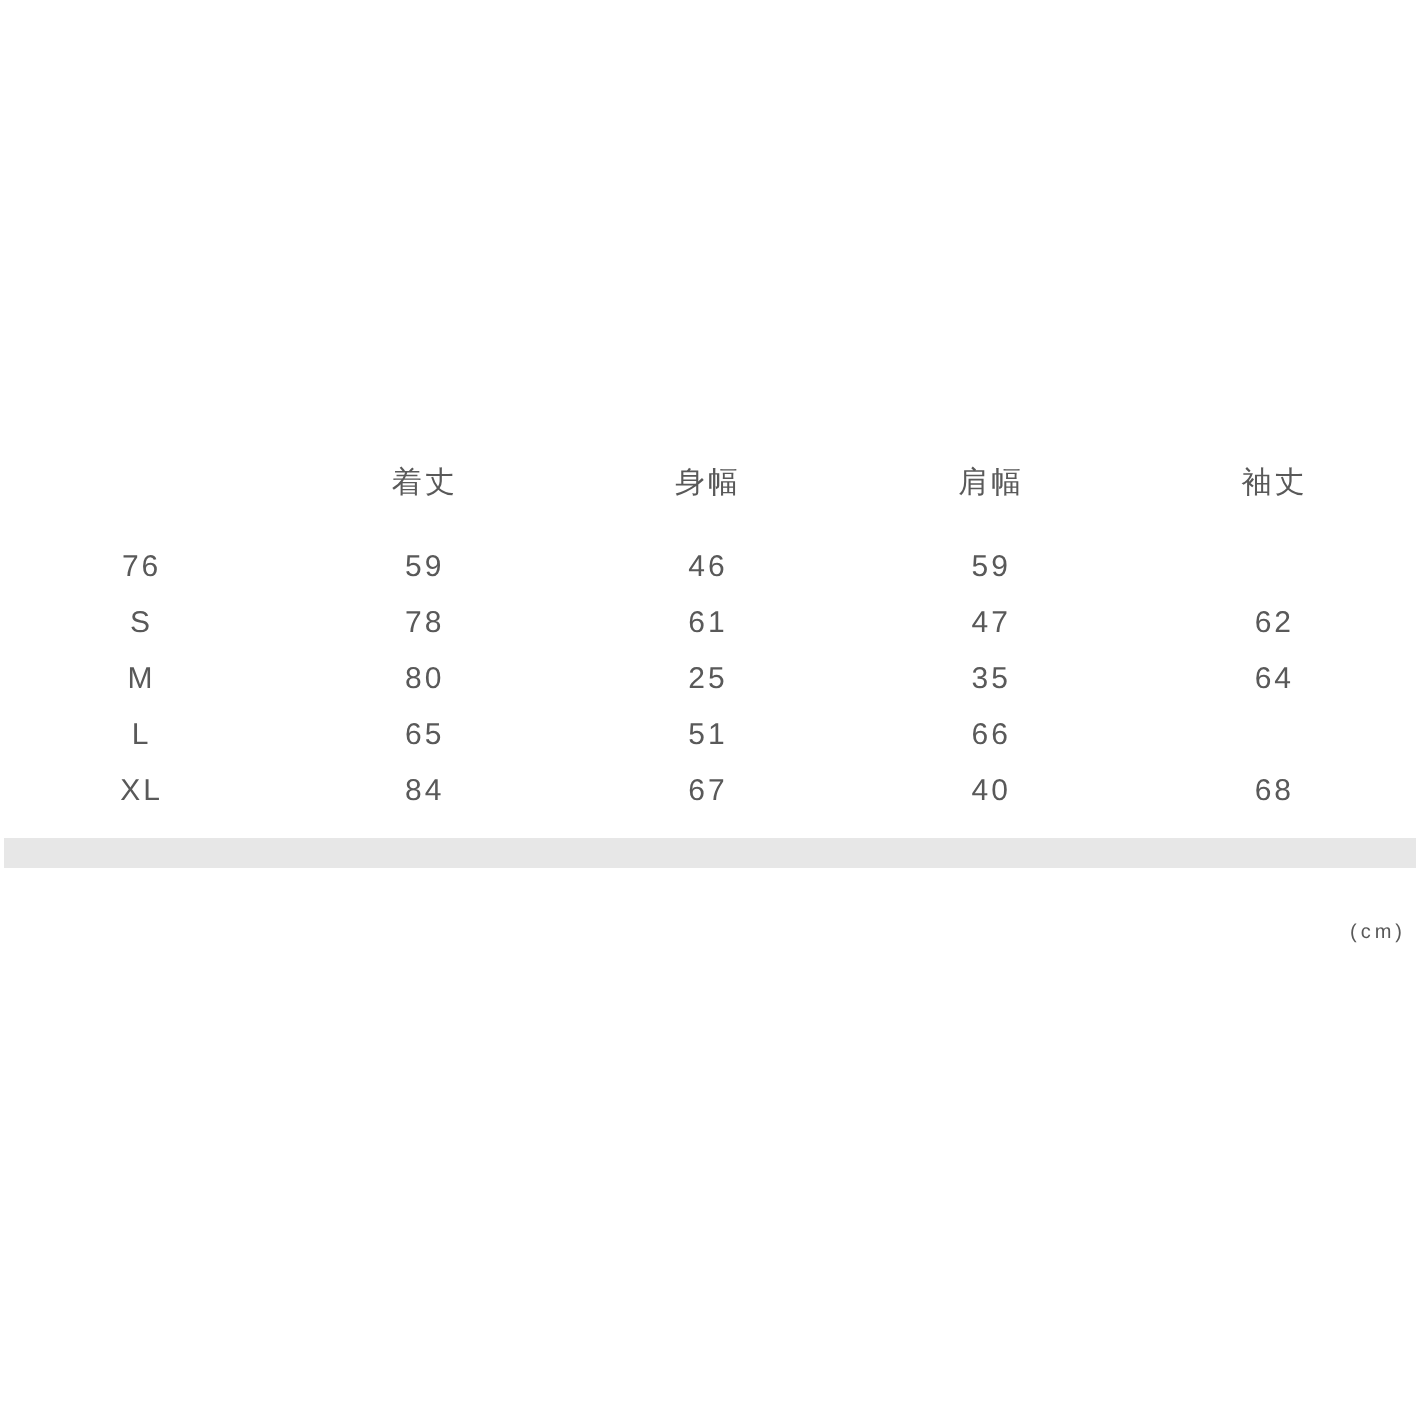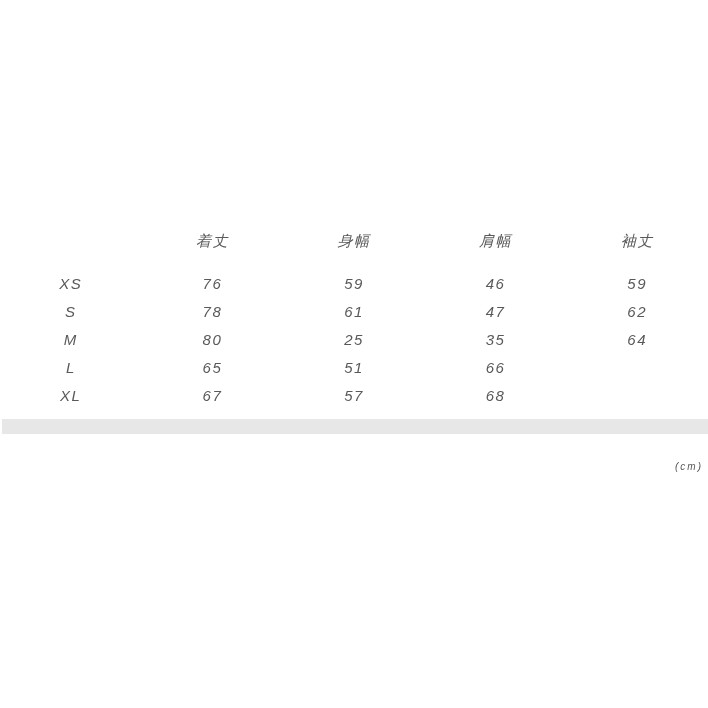--- a/index.html
+++ b/index.html
@@ -7,21 +7,20 @@
   body {
     width: 708px; height: 708px;
     font-family: "Liberation Sans", "DejaVu Sans", sans-serif;
     color: var(--text-color, #595959);
   }
   .canvas {
     position: relative;
     width: 708px; height: 520px;
     background: #ffffff;
     overflow: hidden;
-    font-style: italic;
   }
   .size-chart {
     position: absolute;
     left: 0; top: 227px;
     width: 708px;
   }
   .row {
     display: grid;
     grid-template-columns: repeat(5, 1fr);
     height: 28px;
@@ -61,21 +60,20 @@
 
     <div class="row header">
       <div class="cell"></div>
       <div class="cell">着丈</div>
       <div class="cell">身幅</div>
       <div class="cell">肩幅</div>
       <div class="cell">袖丈</div>
     </div>
 
     <div class="row">
-      <div class="cell">XS</div>
       <div class="cell">76</div>
       <div class="cell">59</div>
       <div class="cell">46</div>
       <div class="cell">59</div>
     </div>
 
     <div class="row">
       <div class="cell">S</div>
       <div class="cell">78</div>
       <div class="cell">61</div>
@@ -93,22 +91,23 @@
 
     <div class="row">
       <div class="cell">L</div>
       <div class="cell">65</div>
       <div class="cell">51</div>
       <div class="cell">66</div>
     </div>
 
     <div class="row">
       <div class="cell">XL</div>
+      <div class="cell">84</div>
       <div class="cell">67</div>
-      <div class="cell">57</div>
+      <div class="cell">40</div>
       <div class="cell">68</div>
     </div>
 
   </div>
 
   <div class="divider-bar"></div>
 
   <div class="unit-label">(cm)</div>
 
 </div>

